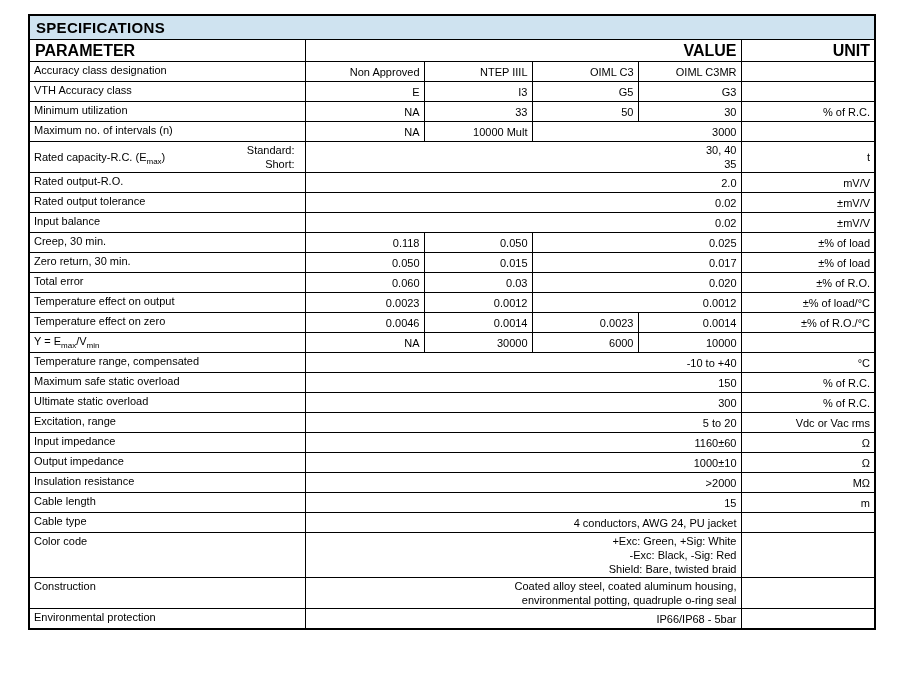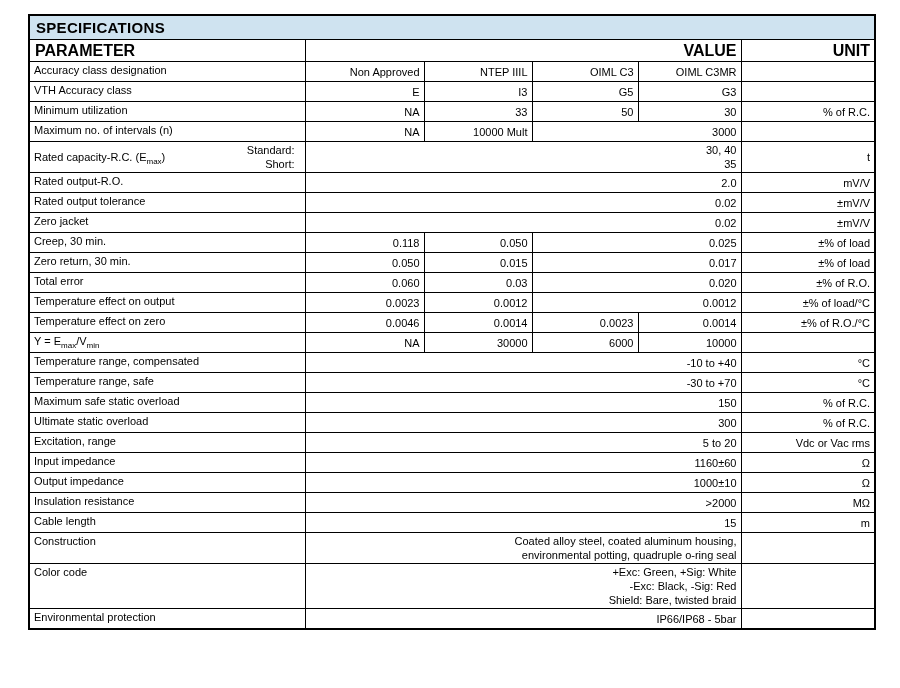--- a/index.html
+++ b/index.html
@@ -126,21 +126,21 @@
         <td class="param">Rated output-R.O.</td>
         <td class="val" colspan="4">2.0</td>
         <td class="unit">mV/V</td>
       </tr>
       <tr>
         <td class="param">Rated output tolerance</td>
         <td class="val" colspan="4">0.02</td>
         <td class="unit">±mV/V</td>
       </tr>
       <tr>
-        <td class="param">Zero jacket</td>
+        <td class="param">Input balance</td>
         <td class="val" colspan="4">0.02</td>
         <td class="unit">±mV/V</td>
       </tr>
       <tr>
         <td class="param">Creep, 30 min.</td>
         <td class="val">0.118</td>
         <td class="val">0.050</td>
         <td class="val" colspan="2">0.025</td>
         <td class="unit">±% of load</td>
       </tr>
@@ -182,25 +182,20 @@
         <td class="val">6000</td>
         <td class="val">10000</td>
         <td class="unit"></td>
       </tr>
       <tr>
         <td class="param">Temperature range, compensated</td>
         <td class="val" colspan="4">-10 to +40</td>
         <td class="unit">°C</td>
       </tr>
       <tr>
-        <td class="param">Temperature range, safe</td>
-        <td class="val" colspan="4">-30 to +70</td>
-        <td class="unit">°C</td>
-      </tr>
-      <tr>
         <td class="param">Maximum safe static overload</td>
         <td class="val" colspan="4">150</td>
         <td class="unit">% of R.C.</td>
       </tr>
       <tr>
         <td class="param">Ultimate static overload</td>
         <td class="val" colspan="4">300</td>
         <td class="unit">% of R.C.</td>
       </tr>
       <tr>
@@ -222,27 +217,32 @@
         <td class="param">Insulation resistance</td>
         <td class="val" colspan="4">&gt;2000</td>
         <td class="unit">MΩ</td>
       </tr>
       <tr>
         <td class="param">Cable length</td>
         <td class="val" colspan="4">15</td>
         <td class="unit">m</td>
       </tr>
       <tr>
+        <td class="param">Cable type</td>
+        <td class="val" colspan="4">4 conductors, AWG 24, PU jacket</td>
+        <td class="unit"></td>
+      </tr>
+      <tr>
+        <td class="param">Color code</td>
+        <td class="val" colspan="4">+Exc: Green, +Sig: White<br>-Exc: Black, -Sig: Red<br>Shield: Bare, twisted braid</td>
+        <td class="unit"></td>
+      </tr>
+      <tr>
         <td class="param">Construction</td>
         <td class="val" colspan="4">Coated alloy steel, coated aluminum housing,<br>environmental potting, quadruple o-ring seal</td>
-        <td class="unit"></td>
-      </tr>
-      <tr>
-        <td class="param">Color code</td>
-        <td class="val" colspan="4">+Exc: Green, +Sig: White<br>-Exc: Black, -Sig: Red<br>Shield: Bare, twisted braid</td>
         <td class="unit"></td>
       </tr>
       <tr>
         <td class="param">Environmental protection</td>
         <td class="val" colspan="4">IP66/IP68 - 5bar</td>
         <td class="unit"></td>
       </tr>
     </tbody>
 </table>
 

